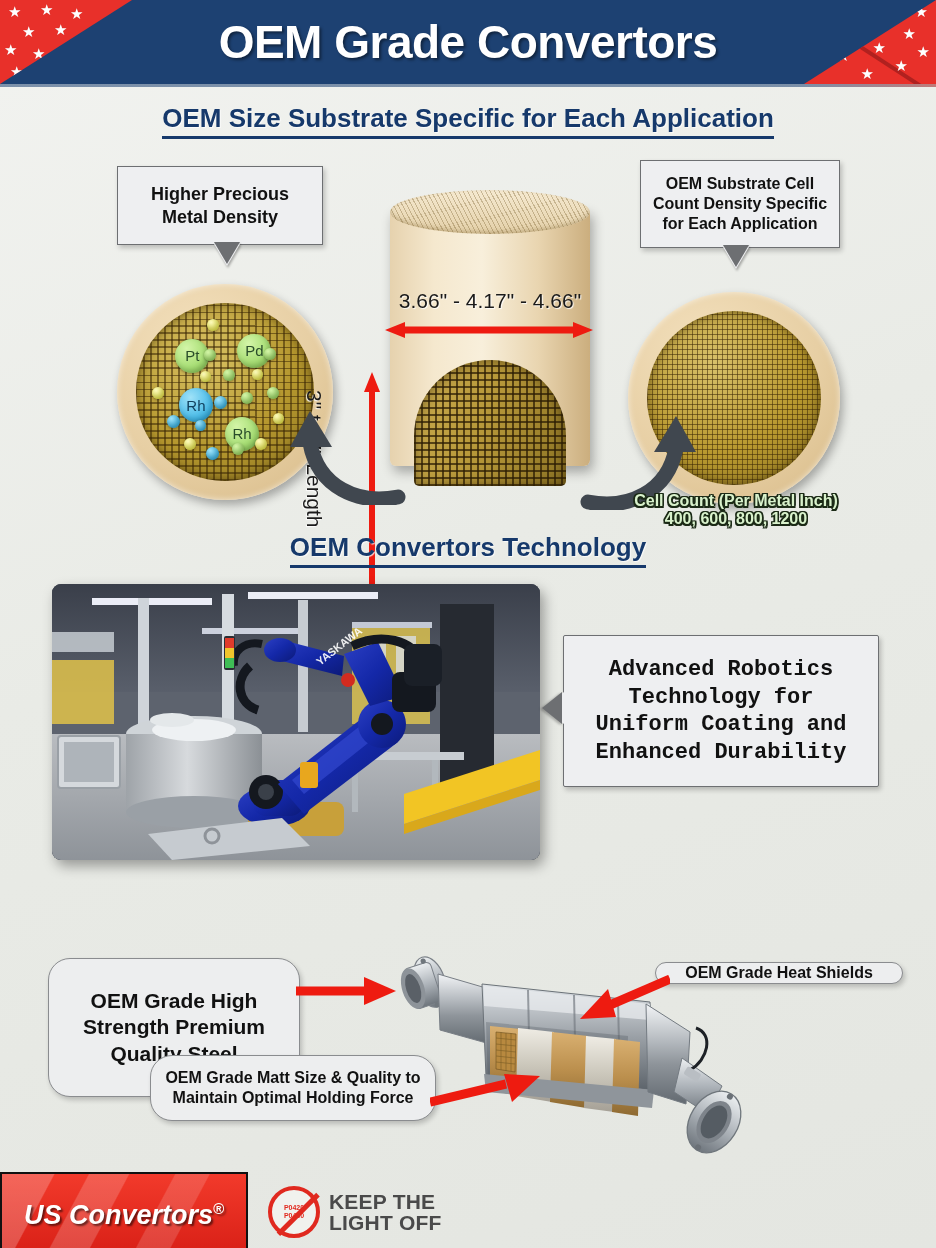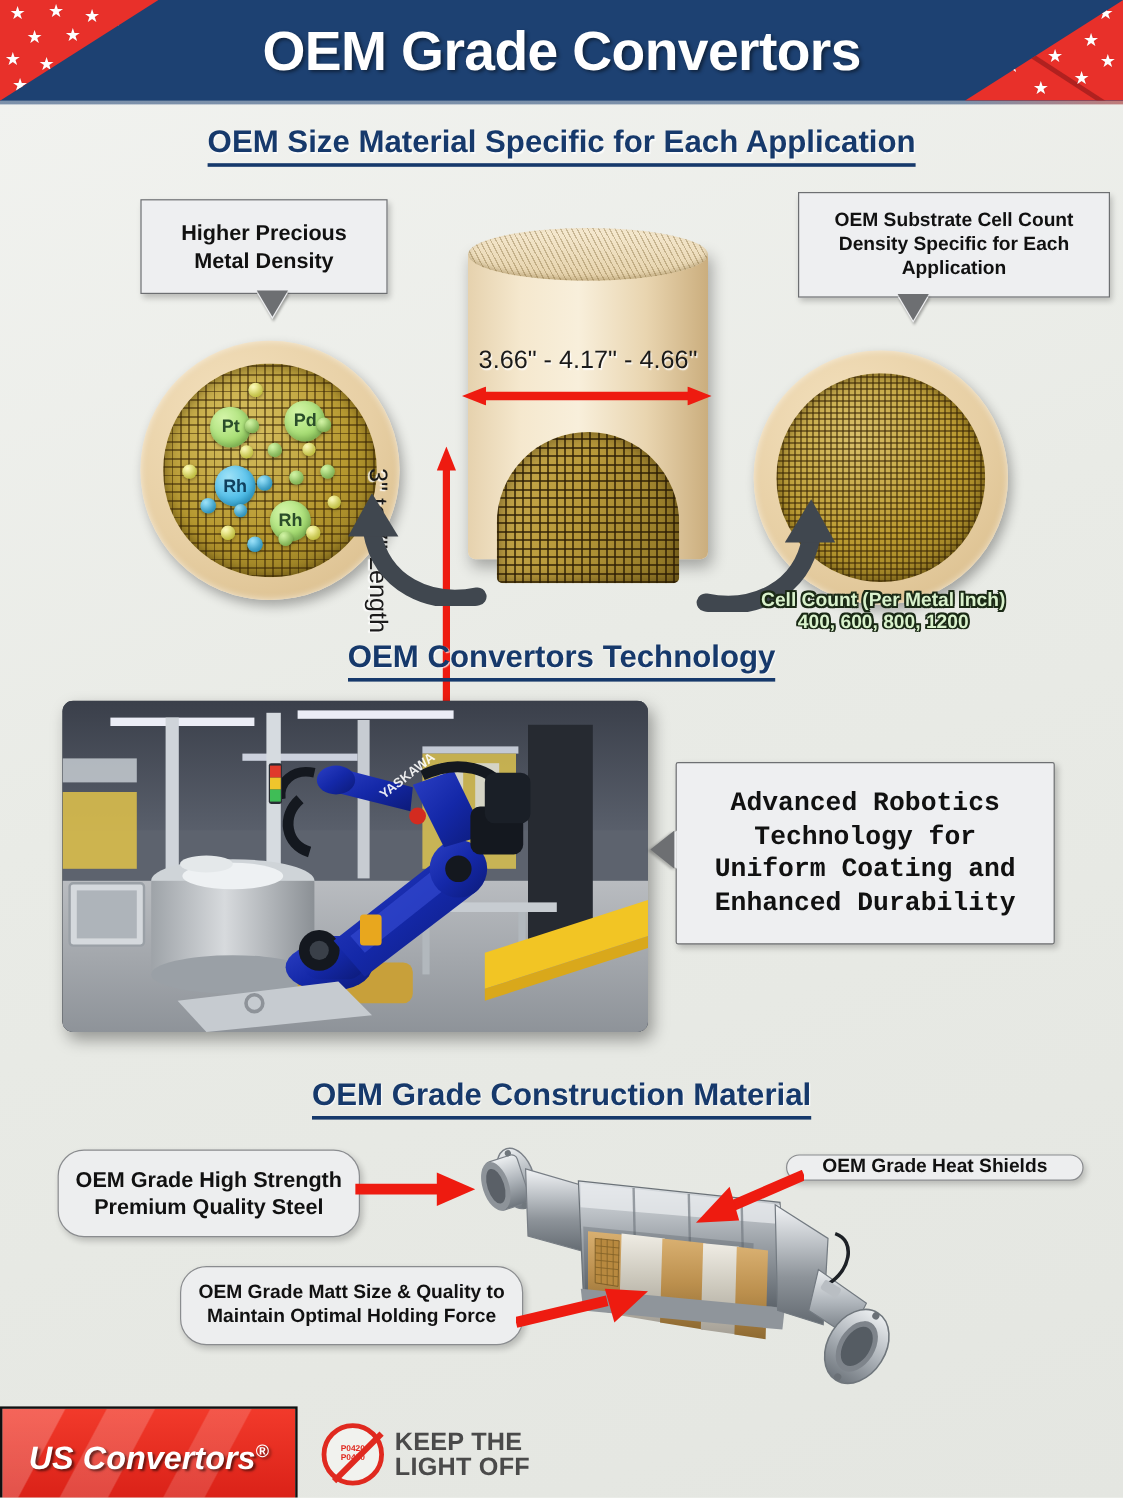--- a/index.html
+++ b/index.html
@@ -80,21 +80,21 @@
     content:""; position:absolute; left:-13px; top:-24px;
     border-left:13px solid transparent;
     border-right:13px solid transparent;
     border-top:22px solid #6d6f72;
     z-index:-1;
   }
 
   #co-precious { left:117px; top:26px; width:206px; padding:16px 8px; font-size:18px; }
   #co-precious .callout-tail { left:96px; top:100%; }
 
-  #co-cellcount { left:640px; top:20px; width:260px; padding:13px 10px; font-size:16px;margin-left:25px; }
+  #co-cellcount { left:640px; top:20px; width:200px; padding:13px 10px; font-size:16px; }
   #co-cellcount .callout-tail { left:82px; top:100%; }
 
   
   .disc {
     position:absolute; border-radius:50%;
     background:
       radial-gradient(circle at 36% 28%, #f3e0bd 0%, #e7cfa4 55%, #d6b884 100%);
     box-shadow:3px 5px 10px rgba(0,0,0,.3), inset 0 0 6px rgba(255,255,255,.6);
   }
   .disc-inner {
@@ -111,21 +111,21 @@
   #disc-right { left:628px; top:152px; width:212px; height:212px; }
   #disc-right .disc-inner {
     background:
       repeating-linear-gradient(0deg, rgba(60,40,5,.55) 0 1.4px, rgba(0,0,0,0) 1.4px 5px),
       repeating-linear-gradient(90deg, rgba(60,40,5,.55) 0 1.4px, rgba(0,0,0,0) 1.4px 5px),
       radial-gradient(circle at 38% 30%, #d8c06a 0%, #b9992f 55%, #8b7320 100%);
   }
 
   .pm { position:absolute; border-radius:50%; display:flex;
         align-items:center; justify-content:center;
-        font-weight:bold; color:#2a4d2a;
+        font-weight:normal; color:#2a4d2a;
         box-shadow:inset -2px -3px 5px rgba(0,0,0,.2), 0 1px 3px rgba(0,0,0,.35); }
   .pm.green { background:radial-gradient(circle at 34% 28%, #d4f5a8, #9ed96a 70%, #7fc34c); }
   .pm.blue  { background:radial-gradient(circle at 34% 28%, #9fe2f8, #3fb6e6 70%, #1f9ad0); color:#10405e; }
   .pm.yellow{ background:radial-gradient(circle at 34% 28%, #fdfbbe, #ecea56 70%, #d6d22c); }
 
   .cellcount-label {
     position:absolute; left:608px; top:352px; width:256px;
     text-align:center; color:#d9f2cc; font-weight:bold;
     font-size:16px; line-height:1.15; z-index:6;
     text-shadow:
@@ -203,21 +203,21 @@
     border-right:20px solid #6d6f72; z-index:-1;
   }
 
   
   .pill {
     position:absolute; background:#edeeef;
     border:1.5px solid #8a8c8f; border-radius:22px;
     text-align:center; color:#111; font-weight:bold; line-height:1.25;
     box-shadow:2px 3px 5px rgba(0,0,0,.2);
   }
-  #pill-steel  { left:48px;  top:958px;  width:252px; padding:13px 10px; font-size:18px; }
+  #pill-steel  { left:48px;  top:958px;  width:252px; padding:29px 10px; font-size:21px; }
   #pill-matt   { left:150px; top:1055px; width:286px; padding:12px 10px; font-size:16px; }
   #pill-shield { left:655px; top:962px;  width:248px; padding:0 10px; font-size:16px; border-radius:24px;}
 
   .cat-img { position:absolute; left:378px; top:940px; width:372px; height:226px; }
 
   
   .footer { position:absolute; left:0; top:1164px; width:936px; height:84px; }
   .logo-red {
     position:absolute; left:0; top:8px; width:248px; height:86px;
     background:
@@ -280,21 +280,21 @@
       <span class="star" style="right:6px;top:44px">★</span>
       <span class="star" style="right:28px;top:58px">★</span>
       <span class="star" style="right:86px;top:48px">★</span>
       <span class="star" style="right:62px;top:66px">★</span>
     </div>
     <div class="header-title">OEM Grade Convertors</div>
   </div>
   <div class="header-underline"></div>
 
   <div class="sec-heading" style="top:103px;">
-    <span class="txt">OEM Size Material Specific for Each Application</span>
+    <span class="txt">OEM Size Substrate Specific for Each Application</span>
   </div>
 
   <div class="substrate-sec">
 
     <div class="callout-box" id="co-precious">
       <span>Higher Precious Metal Density</span>
       <div class="callout-tail"></div>
     </div>
 
     <div class="callout-box" id="co-cellcount">
@@ -461,23 +461,20 @@
       <rect x="173" y="64" width="9" height="10" fill="#f0c52c"></rect>
       <rect x="173" y="74" width="9" height="10" fill="#3fbd56"></rect>
     </svg>
   </div>
 
   <div class="callout-box" id="co-robotics">
     <div class="tail-left"></div>
     <span>Advanced Robotics Technology for Uniform Coating and Enhanced Durability</span>
   </div>
 
-  <div class="sec-heading" style="top:897px;">
-    <span class="txt">OEM Grade Construction Material</span>
-  </div>
 
   <svg class="cat-img" viewBox="0 0 372 226">
     <defs>
       <linearGradient id="shell" x1="0" y1="0" x2="0" y2="1">
         <stop offset="0" stop-color="#f2f4f6"></stop>
           <stop offset="0.35" stop-color="#b8bdc2"></stop>
         <stop offset="0.6" stop-color="#8e949a"></stop>
           <stop offset="1" stop-color="#636a71"></stop>
       </linearGradient>
       <linearGradient id="shell2" x1="0" y1="0" x2="0" y2="1">

